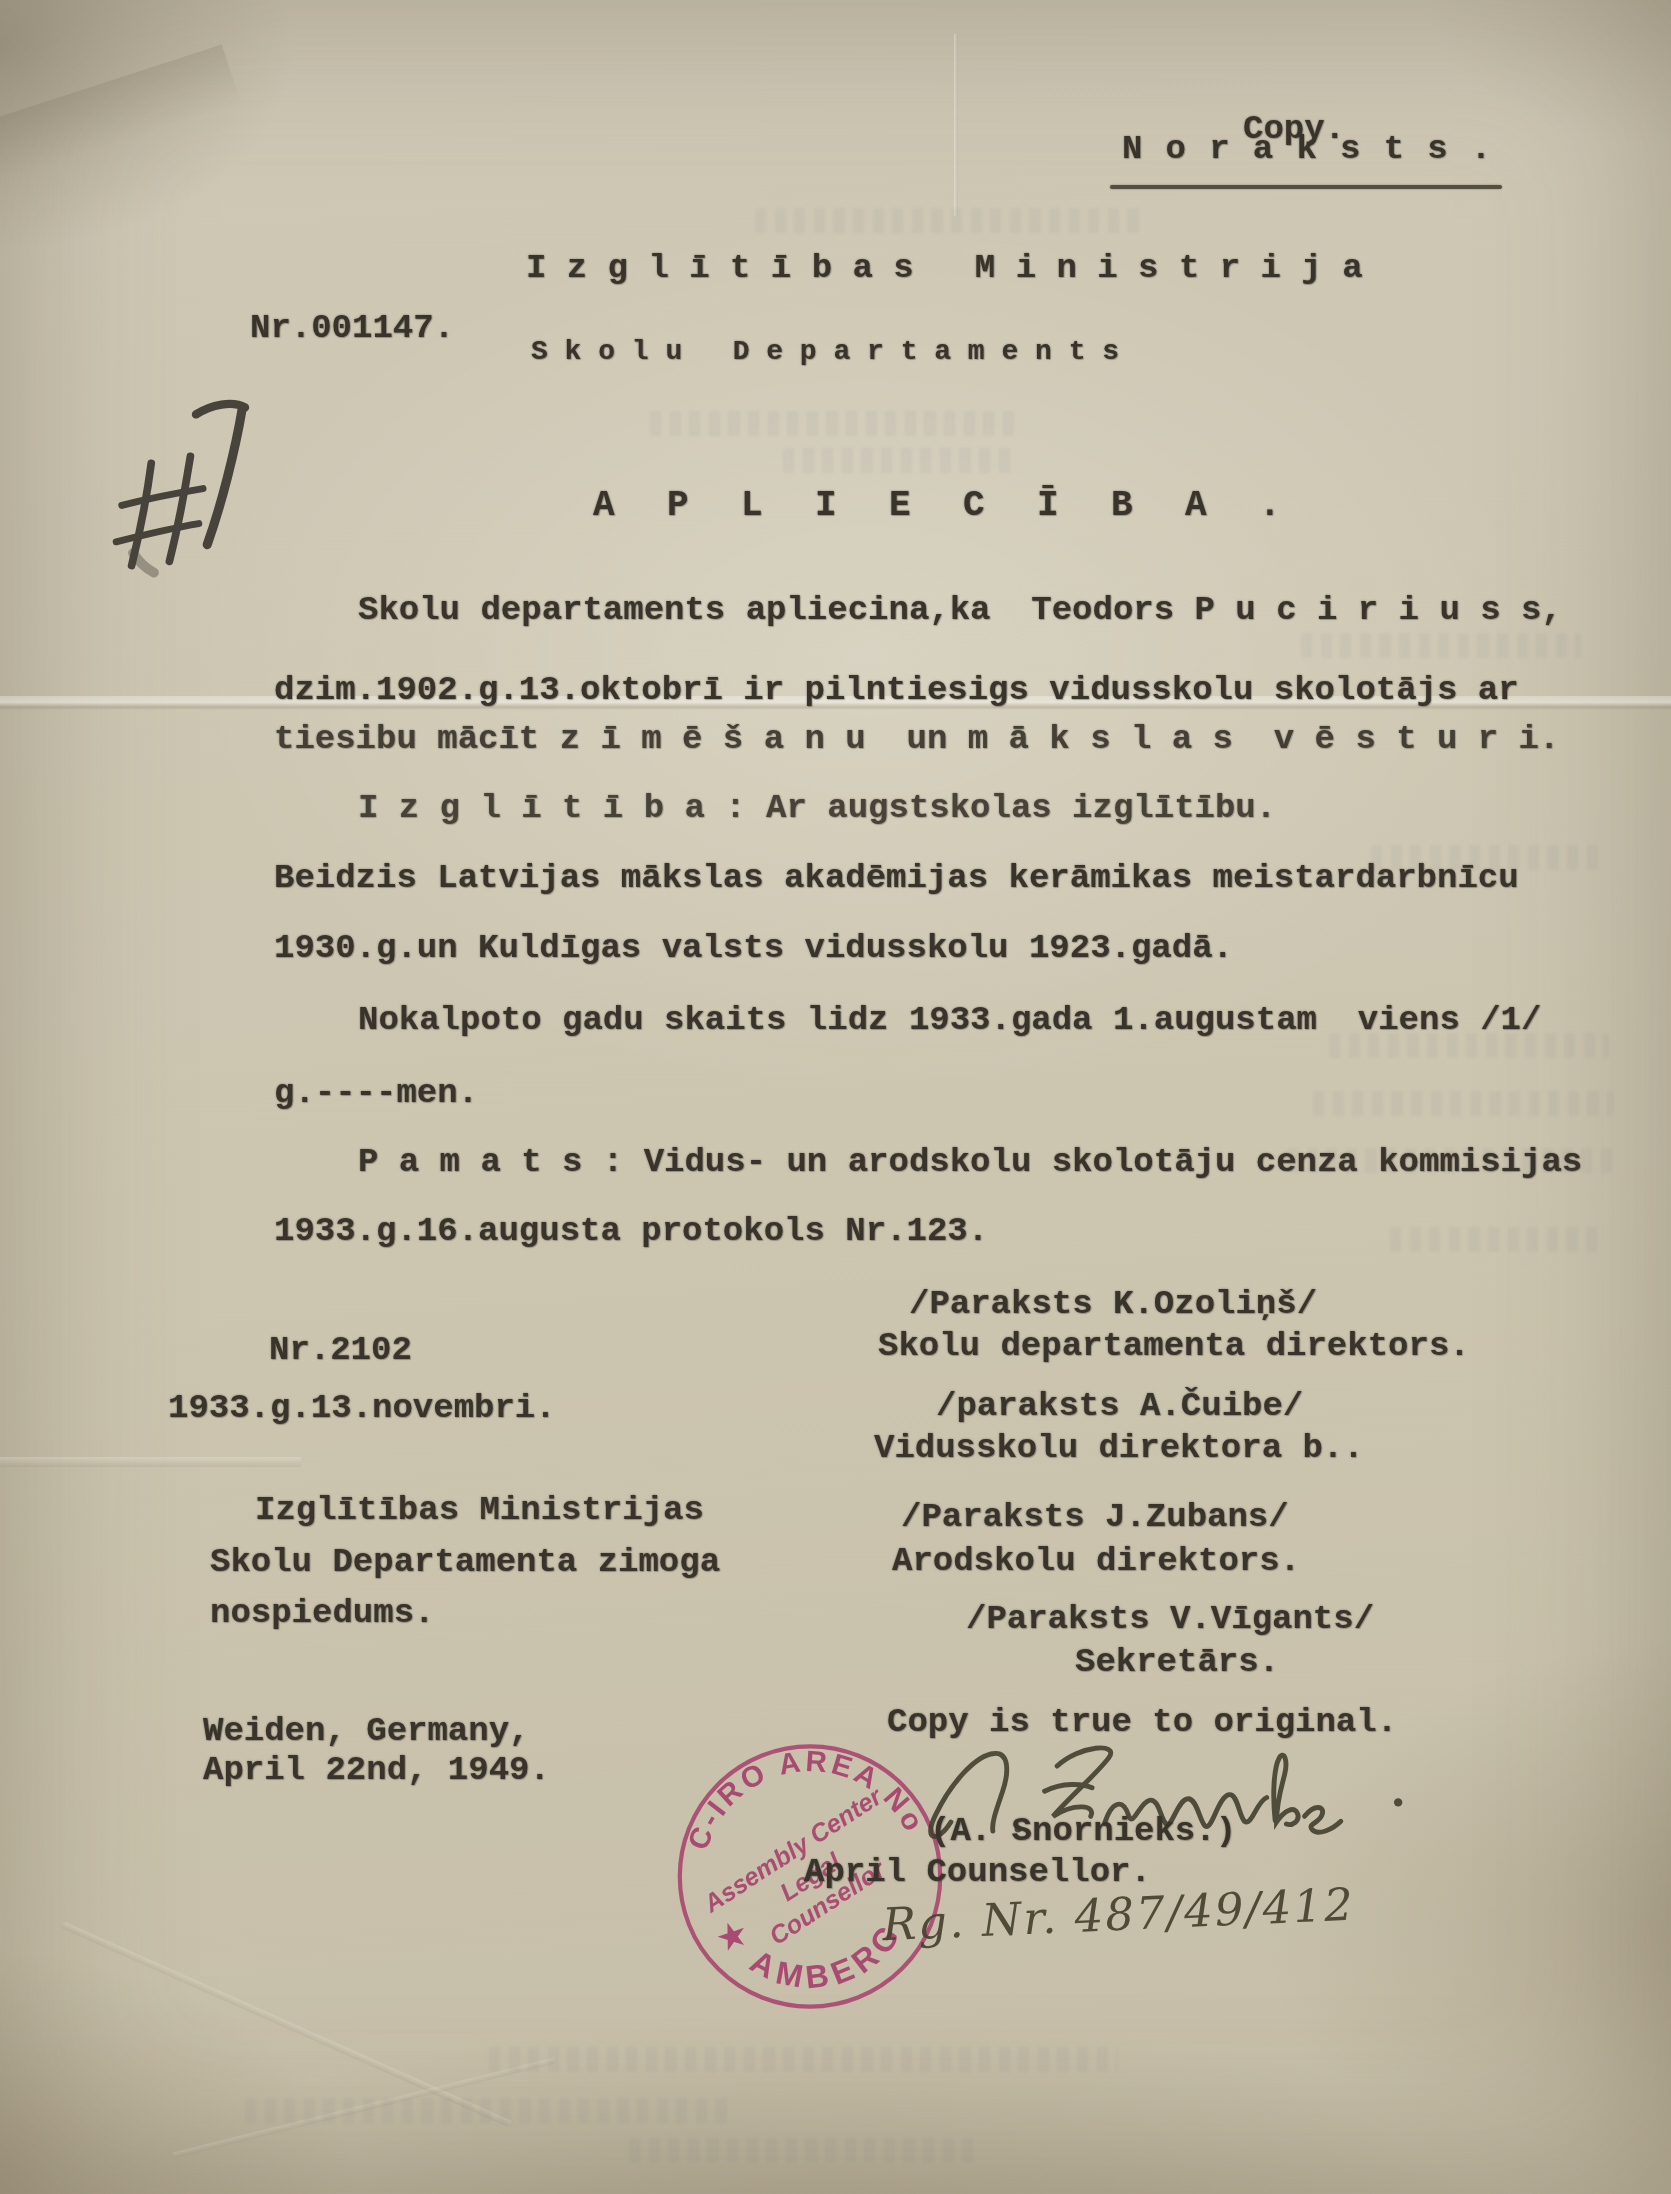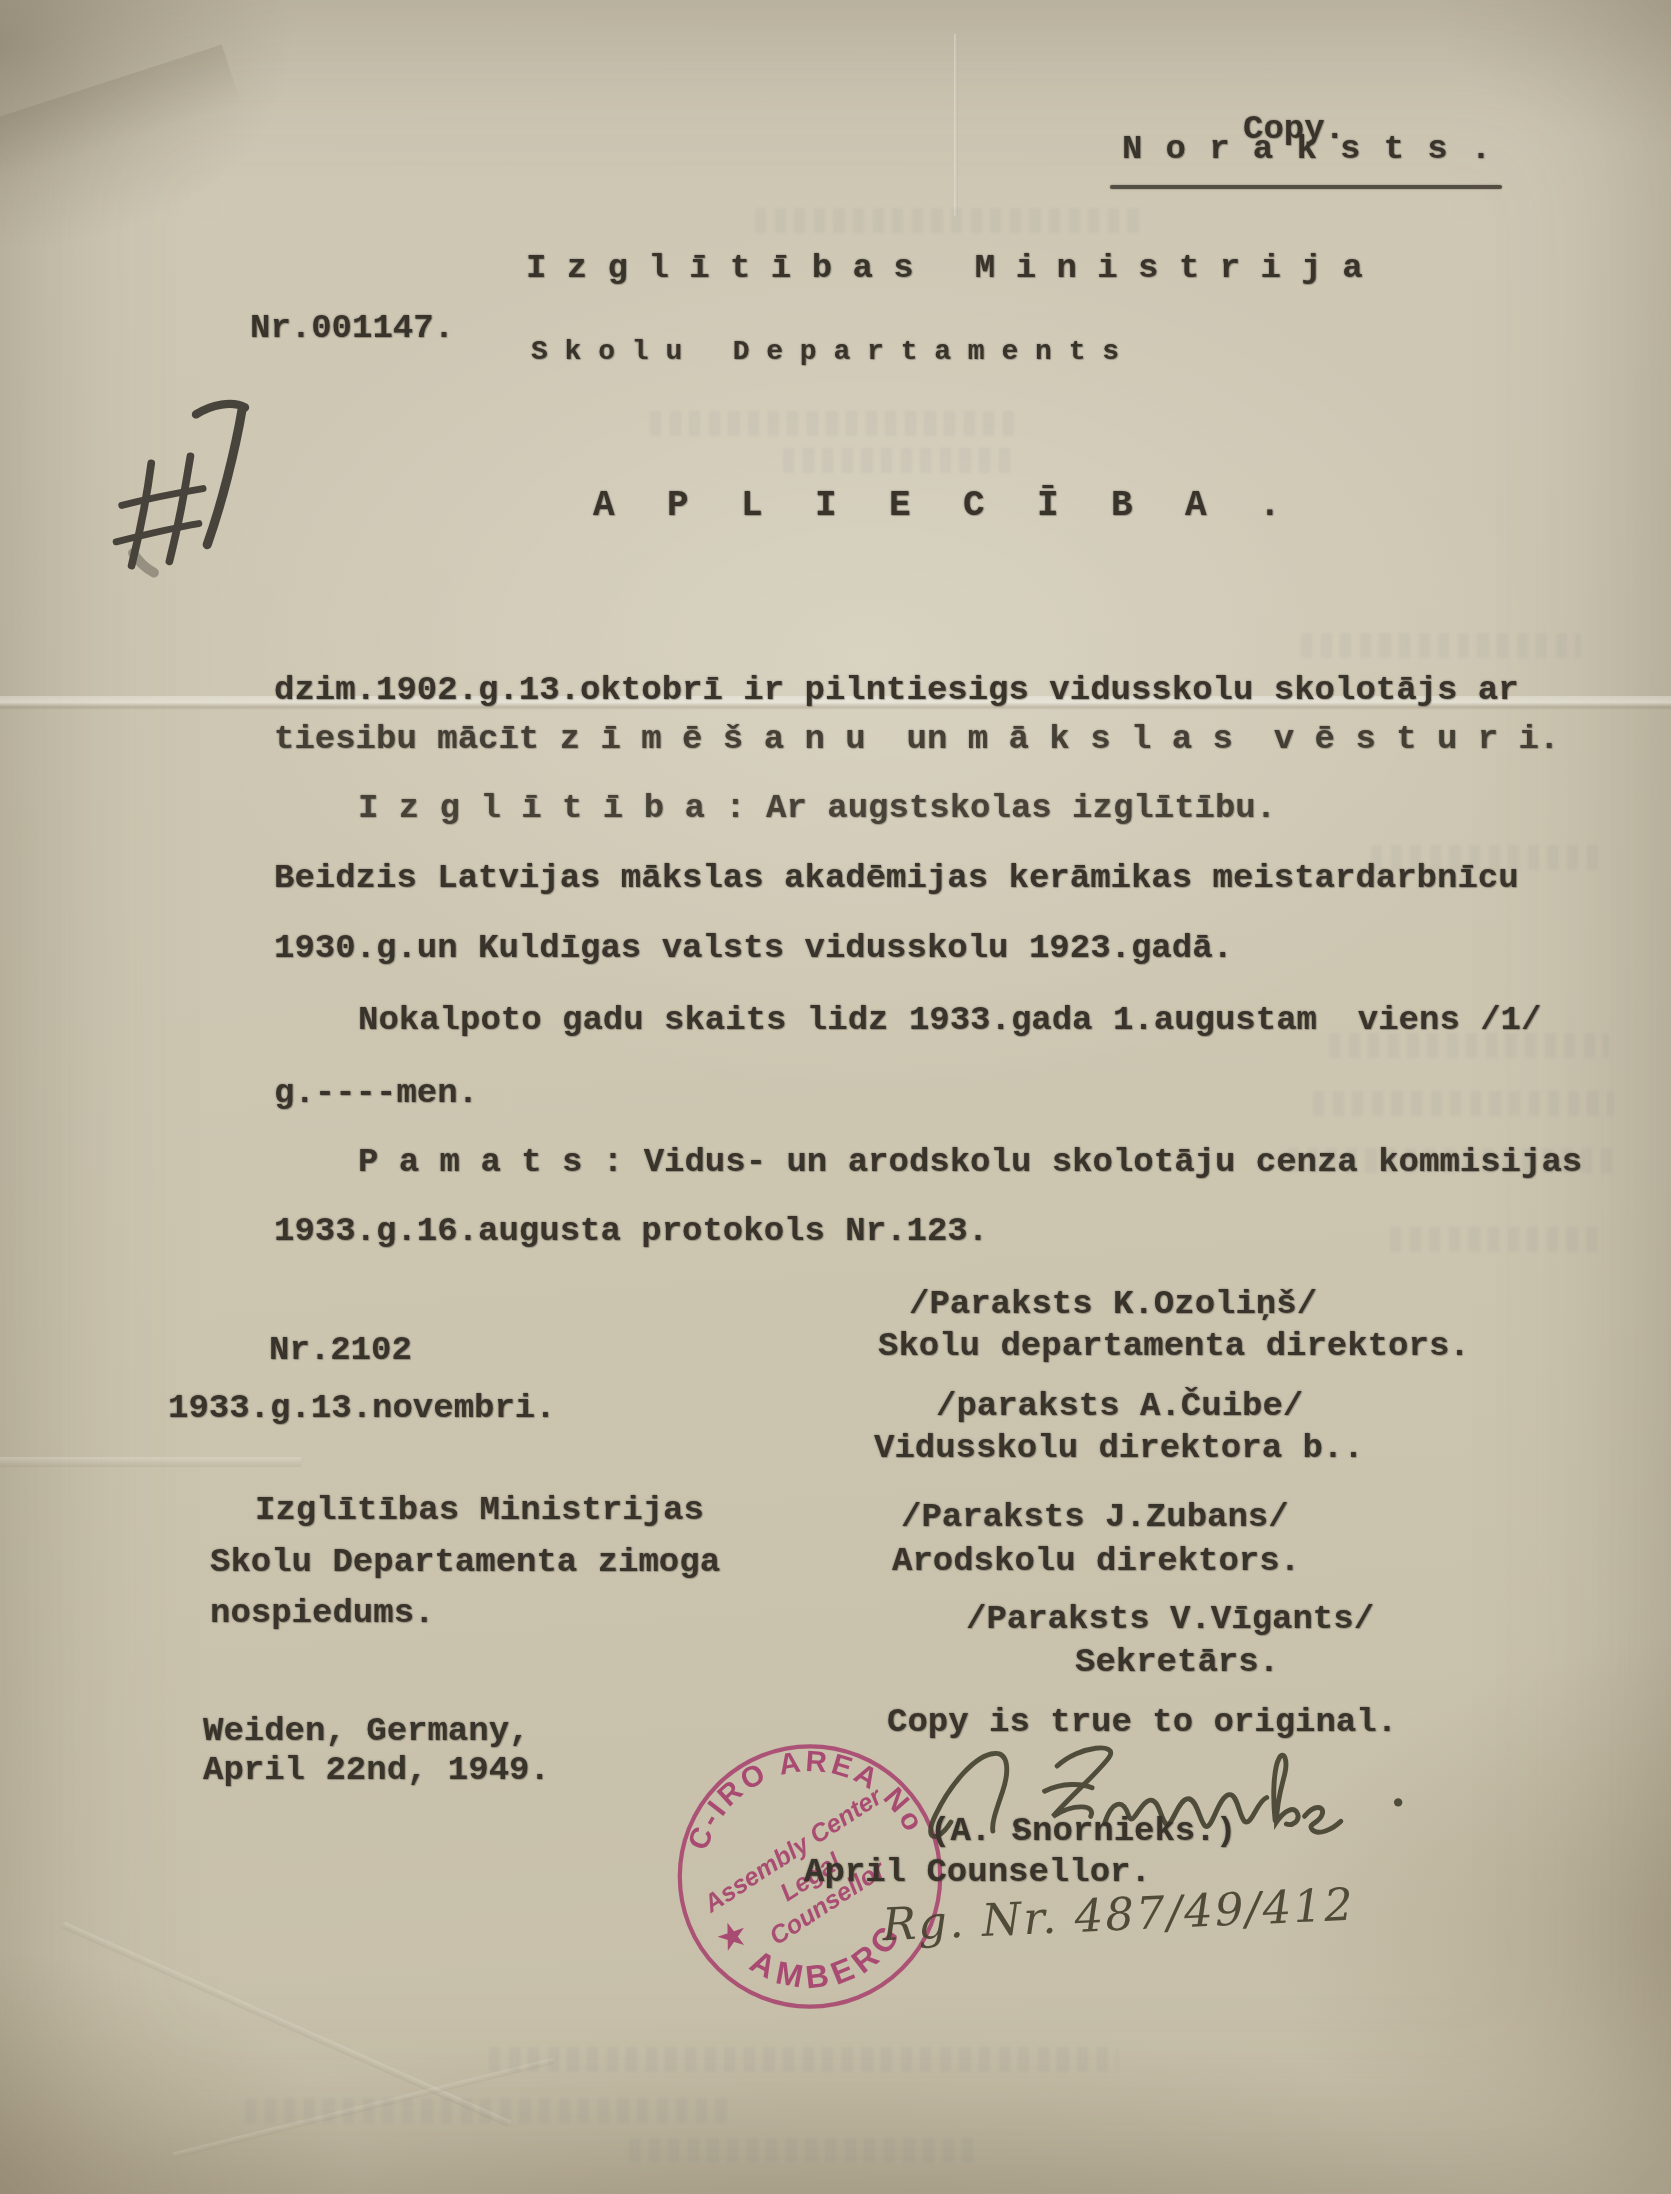--- a/index.html
+++ b/index.html
@@ -87,20 +87,21 @@
       <path d="M24 182 C62 172 104 164 140 158" stroke-width="10"></path>
       <path d="M16 234 C56 224 98 214 134 208" stroke-width="10"></path>
       <path d="M40 250 C48 262 58 272 70 278" stroke-width="14" opacity="0.4"></path>
       <path d="M130 52 C152 38 182 32 200 42" stroke-width="12"></path>
       <path d="M196 44 C186 104 166 182 146 238" stroke-width="13"></path>
     </g>
   </svg>
 
   <div class="t title" style="left:593px;top:485px;">A P L I E C Ī B A .</div>
 
+  <div class="t" style="left:358px;top:591px;">Skolu departaments apliecina,ka  Teodors P u c i r i u s s,</div>
   <div class="t" style="left:274px;top:656px;margin-top:15px;">dzim.1902.g.13.oktobrī ir pilntiesigs vidusskolu skolotājs ar</div>
   <div class="t" style="left:358px;top:789px;opacity:.9;">I z g l ī t ī b a : Ar augstskolas izglītību.</div>
   <div class="t" style="left:274px;top:720px;opacity:.92;">tiesibu mācīt z ī m ē š a n u  un m ā k s l a s  v ē s t u r i.</div>
   <div class="t" style="left:274px;top:859px;">Beidzis Latvijas mākslas akadēmijas kerāmikas meistardarbnīcu</div>
   <div class="t" style="left:274px;top:929px;">1930.g.un Kuldīgas valsts vidusskolu 1923.gadā.</div>
   <div class="t" style="left:358px;top:1001px;">Nokalpoto gadu skaits lidz 1933.gada 1.augustam  viens /1/</div>
   <div class="t" style="left:274px;top:1074px;">g.----men.</div>
   <div class="t" style="left:358px;top:1143px;">P a m a t s : Vidus- un arodskolu skolotāju cenza kommisijas</div>
   <div class="t" style="left:274px;top:1212px;">1933.g.16.augusta protokols Nr.123.</div>
 

